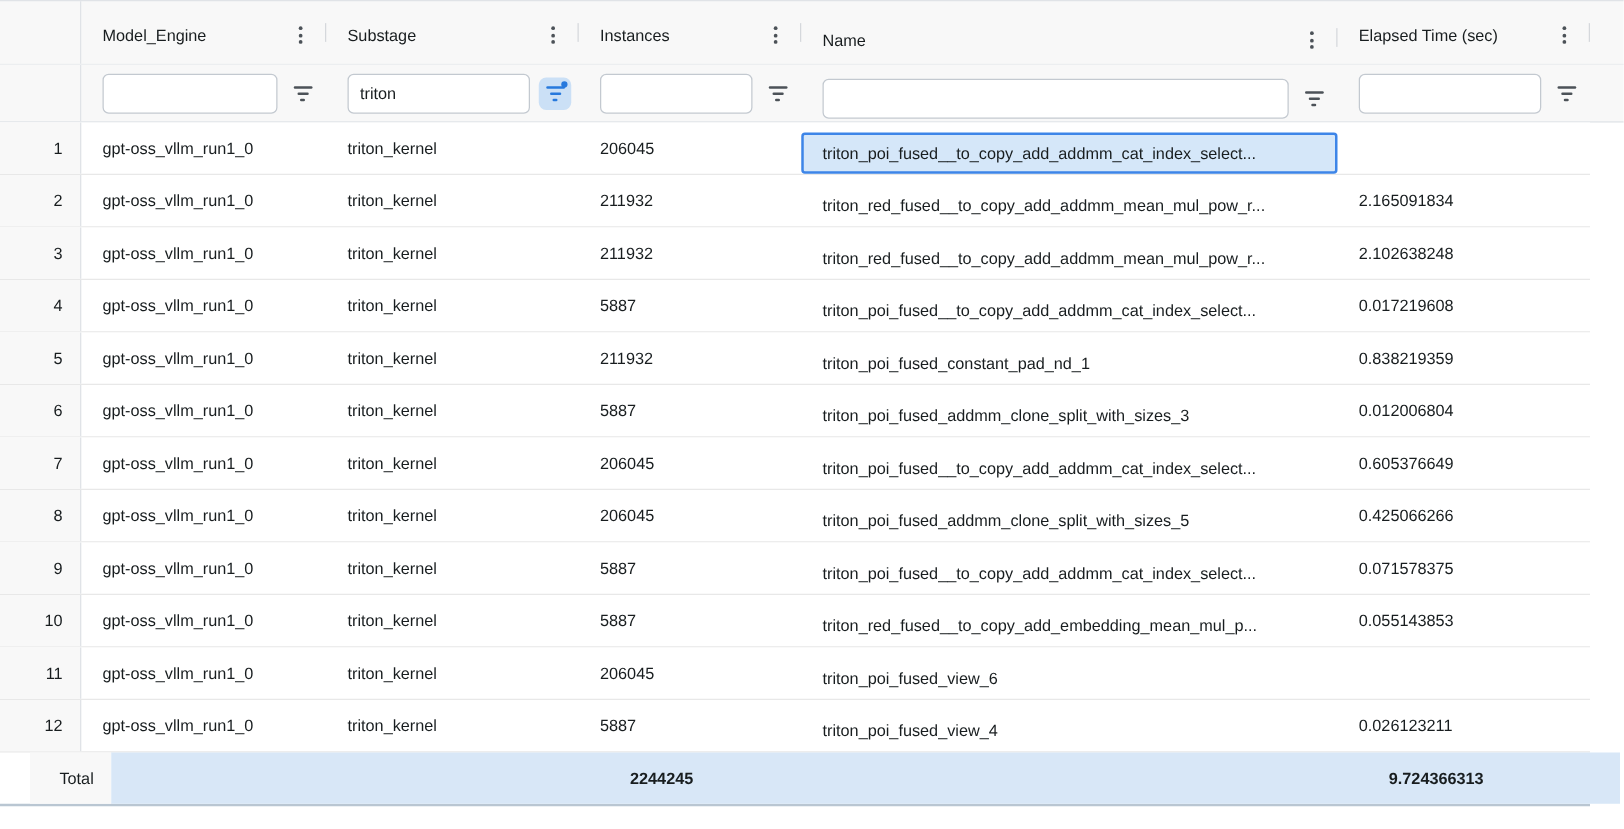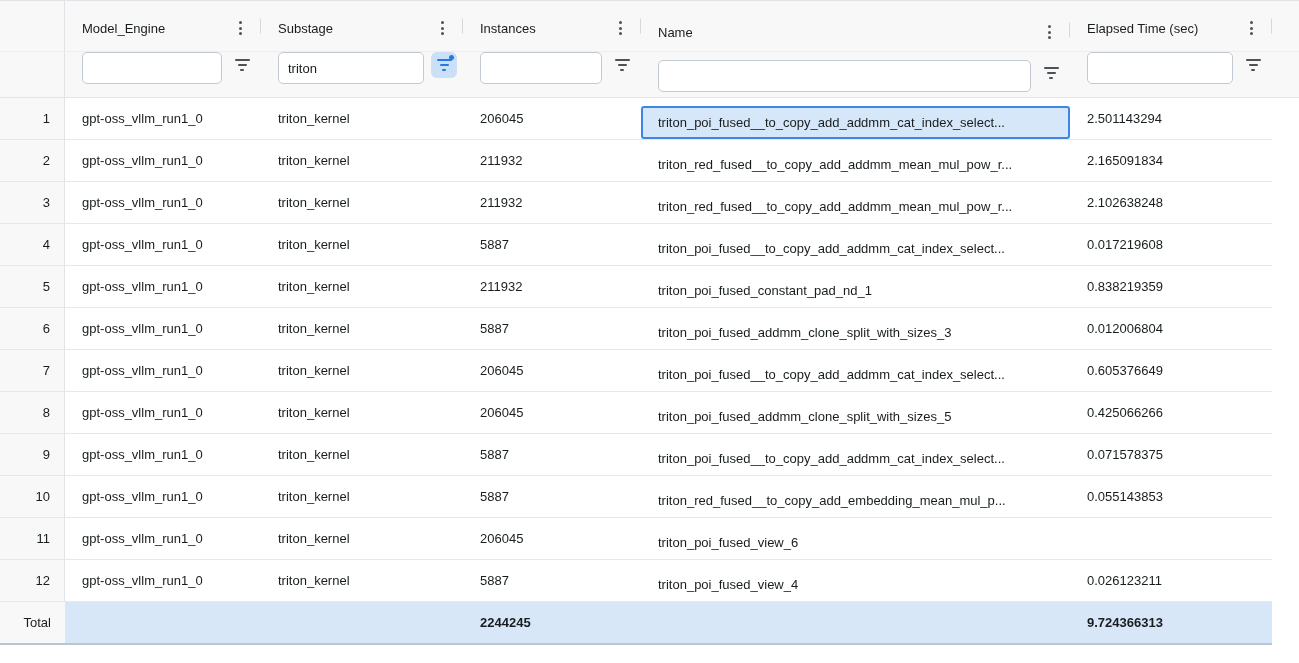--- a/index.html
+++ b/index.html
@@ -34,21 +34,21 @@
     display:flex; flex-direction:column; align-items:center; justify-content:center;
     gap:2.5px; width:18px; height:20px; cursor:pointer;
   }
   .kebab i { width:3px; height:3px; border-radius:50%; background:var(--icon,#4c5258); }
   .hdivider {
     position:absolute; right:0; top:50%; transform:translateY(-50%);
     width:1px; height:15px; background:#d5d8dc; cursor:col-resize;
   }
 
   
-  .fcell { display:flex; gap:7px; padding:0 6px 0 17px; }
+  .fcell { display:flex; align-items:center; gap:7px; padding:0 6px 0 17px; }
   .finput {
     flex:1; min-width:0; height:32px; background:#fff;
     border:1px solid var(--input_border,#c3c9d0); border-radius:5px;
     padding:0 9px; font:inherit; color:var(--text,#181d1f); outline:none;
   }
   .ficon {
     width:26px; height:26px; flex:0 0 26px; border-radius:6px; position:relative;
     display:flex; flex-direction:column; align-items:center; justify-content:center;
     gap:3px; cursor:pointer;
   }
@@ -67,21 +67,21 @@
   .row .numcell { background:var(--rownum_bg,#f8f8f8); border-right:1px solid var(--border,#e0e3e7); }
   .cellv { display:flex; align-items:center; padding:0 17px; overflow:hidden; white-space:nowrap; }
   .cellv.selected {
     background:var(--selected_cell_bg,#d5e7f9);
     border:2px solid var(--accent,#3d85e8);
     border-radius:3px; padding:0 15px;
   }
 
   
   .total { display:flex; width:1272px; height:43px; border-bottom:2px solid var(--total_border,#b9c6d2); align-items:stretch; }
-  .total .numcell { background:var(--rownum_bg,#f8f8f8); }
+  .total .numcell { background:var(--rownum_bg,#f8f8f8);margin-left:24px; }
   .total-band { display:flex; flex:1; background:var(--total_row_bg,#d8e7f7); }
   .total .cellv { font-weight:700; }
 </style>
 </head>
 <body>
 
 <div class="grid">
   <div class="hrow cols" id="header-cols">
     <div class="numcell"></div>
   <div class="hcell col-0">
@@ -178,21 +178,20 @@
     </span>
   </div>
     </div>
   <div id="grid-body">
       <div class="row">
     <div class="numcell">1</div>
   <div class="cellv col-0">gpt-oss_vllm_run1_0</div>
         <div class="cellv col-1">triton_kernel</div>
         <div class="cellv col-2">206045</div>
         <div class="cellv col-3 selected">triton_poi_fused__to_copy_add_addmm_cat_index_select...</div>
-        <div class="cellv col-4">2.501143294</div>
       </div>
       <div class="row">
     <div class="numcell">2</div>
   <div class="cellv col-0">gpt-oss_vllm_run1_0</div>
         <div class="cellv col-1">triton_kernel</div>
         <div class="cellv col-2">211932</div>
         <div class="cellv col-3">triton_red_fused__to_copy_add_addmm_mean_mul_pow_r...</div>
         <div class="cellv col-4">2.165091834</div>
       </div>
       <div class="row">

